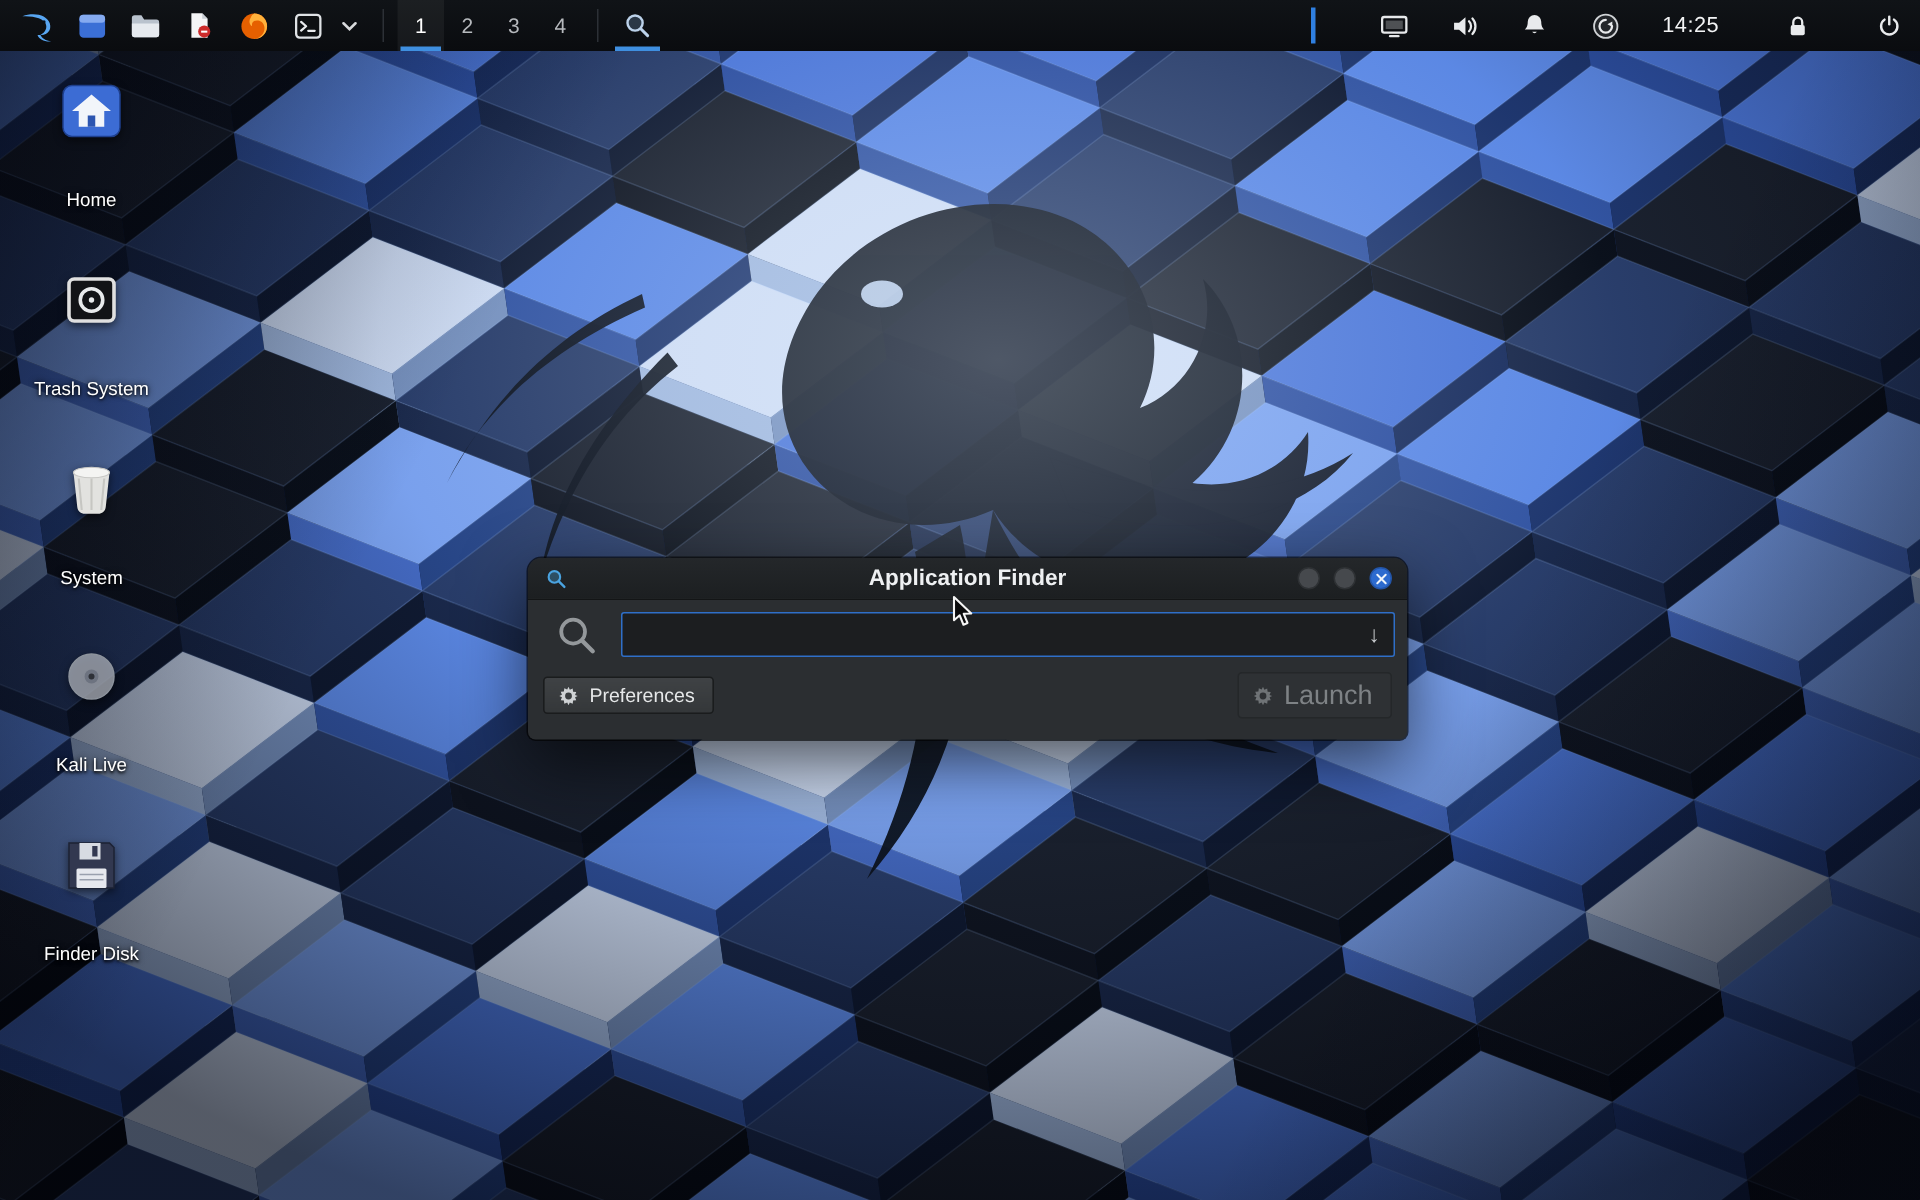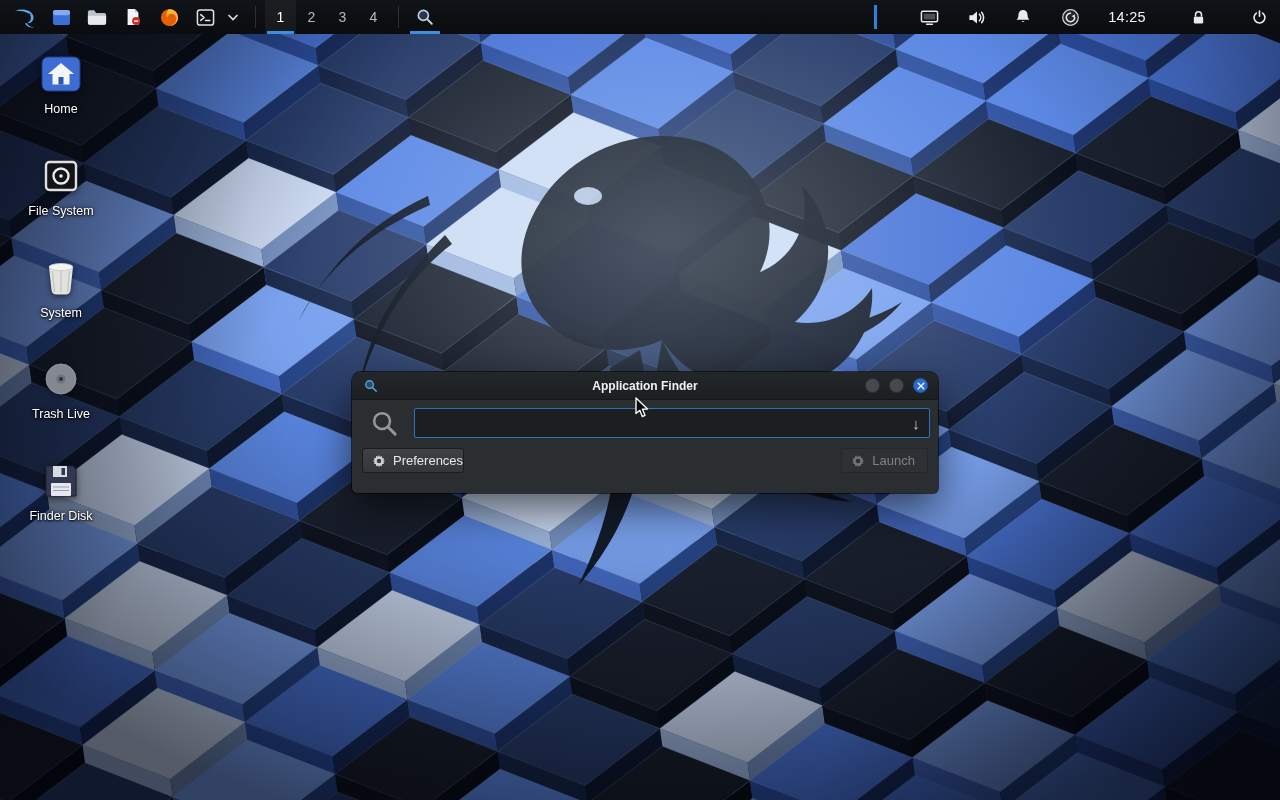--- a/index.html
+++ b/index.html
@@ -31,45 +31,45 @@
   .clockbtn{font-size:14.5px;color:#f3f4f5;letter-spacing:.3px;padding:0 2px;}
   .gap-lg{margin-left:14px;}
   .cpu{width:6px;height:24px;margin-right:16px;display:flex;align-items:flex-end;justify-content:flex-end;}
   .cpu .bar{display:block;width:3px;height:24px;background:#2f7fe0;}
 
   
   #desktop-icons{position:absolute;left:14px;top:52px;z-index:5;display:flex;flex-direction:column;
     gap:37px;width:94px;align-items:center;}
   .dicon{display:flex;flex-direction:column;align-items:center;gap:7px;width:94px;}
   .dicon .ico{width:44px;height:44px;display:grid;place-items:center;filter:drop-shadow(0 2px 3px rgba(0,0,0,.55));}
-  .dicon .lbl{font-size:12.5px;color:#fff;text-shadow:0 1px 2px #000,0 0 4px rgba(0,0,0,.9);line-height:1.1;text-align:center;}
+  .dicon .lbl{font-size:12.5px;color:#fff;text-shadow:0 1px 2px #000,0 0 4px rgba(0,0,0,.9);line-height:1.1;text-align:center;margin-top:24px;}
 
   
   #finder{position:absolute;left:352px;top:372px;width:586px;height:121px;z-index:20;
     background:#2b2e31;border-radius:9px 9px 5px 5px;
     box-shadow:0 16px 44px rgba(0,0,0,.62),0 0 0 1px rgba(0,0,0,.6);}
   .titlebar{position:relative;height:27px;display:flex;align-items:center;
     background:linear-gradient(#24272a,#1c1f21);border-bottom:1px solid #131516;border-radius:9px 9px 0 0;}
   .ticon{margin-left:12px;display:grid;place-items:center;}
-  .ttitle{position:absolute;left:0;right:0;text-align:center;font-size:12px;font-weight:bold;color:#eef0f2;pointer-events:none;}
+  .ttitle{position:absolute;left:0;right:0;text-align:center;font-size:15px;font-weight:bold;color:#eef0f2;pointer-events:none;}
   .tbtns{margin-left:auto;margin-right:10px;display:flex;gap:9px;align-items:center;}
   .wbtn{width:15px;height:15px;border-radius:50%;background:#46494d;border:1px solid #2e3134;display:grid;place-items:center;}
   .wbtn.close{background:#2d6bcf;border-color:#2355a8;}
   .fbody{padding:6px 0 8px 0;}
   .srow{display:flex;align-items:center;gap:15px;padding:2px 8px 0 18px;}
   .smag{flex:none;display:grid;place-items:center;}
   .swrap{position:relative;flex:1;}
   .swrap input{width:100%;box-sizing:border-box;height:30px;background:#1c1e20;border:1px solid #2f6fc8;
     border-radius:2px;color:#fff;font-size:13px;padding:0 28px 0 8px;outline:none;font-family:inherit;}
   .sarrow{position:absolute;right:2px;top:1px;bottom:1px;width:24px;color:#c6c9cc;font-size:15px;
     display:grid;place-items:center;}
   .brow{display:flex;justify-content:space-between;align-items:center;padding:10px 10px 0 10px;}
-  .pbtn{display:inline-flex;align-items:center;gap:7px;padding:4px 0 4px 9px;font-size:13px;color:#e6e8e9;
+  .pbtn{display:inline-flex;align-items:center;gap:7px;padding:4px 12px 4px 9px;font-size:13px;color:#e6e8e9;
     background:linear-gradient(#3f4245,#343739);border:1px solid #1a1c1d;border-radius:3px;}
-  .lbtn{display:inline-flex;align-items:center;gap:7px;padding:4px 12px 4px 9px;font-size:13px;color:#7e8285;
+  .lbtn{display:inline-flex;align-items:center;gap:7px;padding:4px 12px 4px 9px;font-size:18px;color:#7e8285;
     background:#2e3134;border:1px solid #242729;border-radius:3px;}
 
   #cursor{position:absolute;left:634px;top:397px;z-index:40;pointer-events:none;}
 </style>
 </head>
 <body>
 <div id="stage">
 
   <svg id="wallpaper" viewBox="0 0 1280 800">
     <rect width="1280" height="800" fill="#0a1738"></rect>
@@ -1109,42 +1109,42 @@
       <span class="lbl">Home</span>
     </div>
     <div class="dicon">
       <span class="ico">
         <svg viewBox="0 0 44 44" width="44" height="44">
           <rect x="7" y="8" width="30" height="28" rx="3.5" fill="#121316" stroke="#e0e0e0" stroke-width="2.4"></rect>
           <circle cx="22" cy="22" r="7.5" fill="none" stroke="#e8eaec" stroke-width="2.4"></circle>
           <circle cx="22" cy="22" r="1.8" fill="#e8eaec"></circle>
         </svg>
       </span>
-      <span class="lbl">File System</span>
+      <span class="lbl">Trash System</span>
     </div>
     <div class="dicon">
       <span class="ico">
         <svg viewBox="0 0 44 44" width="44" height="44">
           <path d="M10 11 C10 13.2 34 13.2 34 11 L31.5 34 c-.3 3 -2.5 4.5 -5 4.5 h-9 c-2.5 0 -4.7 -1.5 -5 -4.5 Z" fill="#e2e2df"></path>
           <ellipse cx="22" cy="11" rx="12" ry="3.5" fill="#f4f4f2" stroke="#c9c9c6" stroke-width=".8"></ellipse>
           <path d="M13.5 15 L15.5 36 M22 15 v21 M30.5 15 L28.5 36" stroke="#c6c6c2" stroke-width="1.4" fill="none"></path>
         </svg>
       </span>
       <span class="lbl">System</span>
     </div>
     <div class="dicon">
       <span class="ico">
         <svg viewBox="0 0 44 44" width="44" height="44">
           <circle cx="22" cy="22" r="15" fill="#b9bec6" opacity=".7"></circle>
           <circle cx="22" cy="22" r="15" fill="none" stroke="#8d939c" stroke-width="1"></circle>
           <circle cx="22" cy="22" r="4.6" fill="#6d7380"></circle>
           <circle cx="22" cy="22" r="2" fill="#2e3138"></circle>
         </svg>
       </span>
-      <span class="lbl">Trash Live</span>
+      <span class="lbl">Kali Live</span>
     </div>
     <div class="dicon">
       <span class="ico">
         <svg viewBox="0 0 44 44" width="44" height="44">
           <path d="M7 7 h27 l3 3 v27 H7 z" fill="#323850" stroke="#1d2233"></path>
           <rect x="14" y="7" width="14" height="11" fill="#d7dbe2"></rect>
           <rect x="22.5" y="9" width="3.5" height="7" fill="#323850"></rect>
           <rect x="12" y="24" width="20" height="13" rx="1" fill="#e6e8ee"></rect>
           <line x1="14" y1="28" x2="30" y2="28" stroke="#9aa0ae"></line>
           <line x1="14" y1="31.5" x2="30" y2="31.5" stroke="#9aa0ae"></line>

